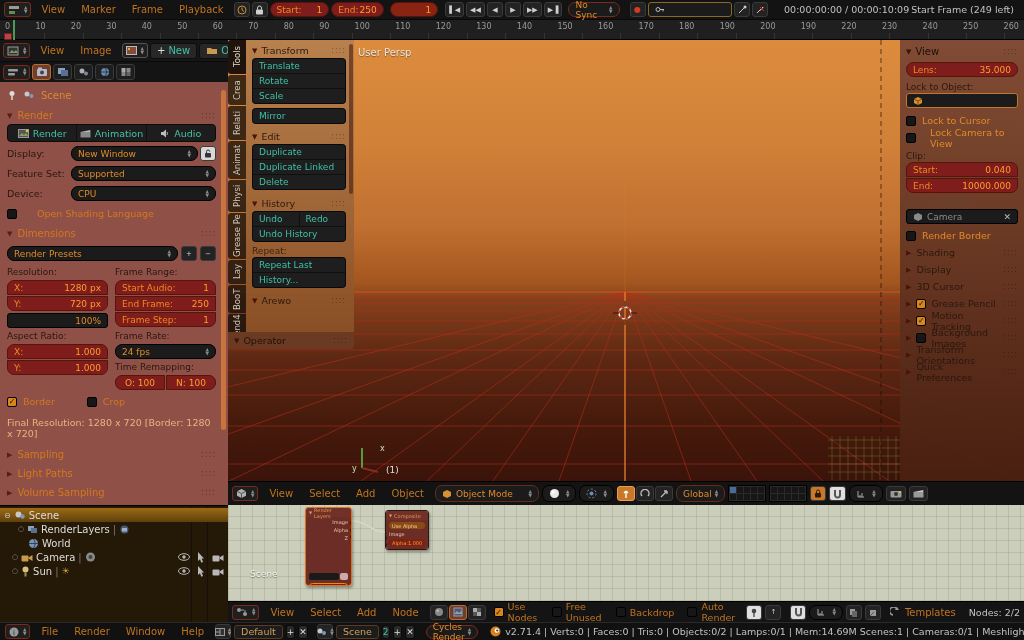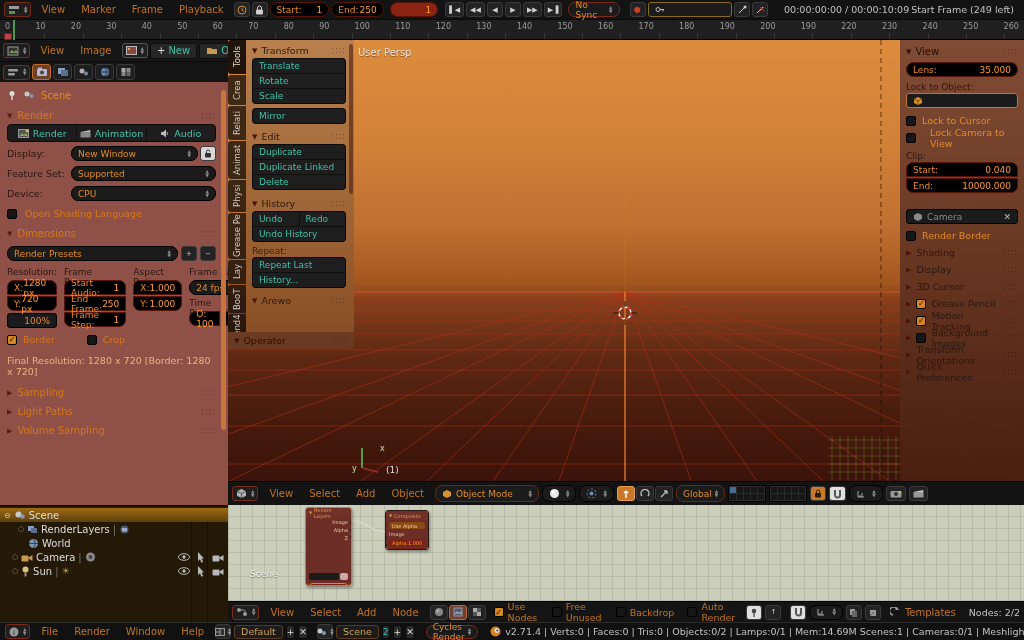--- a/index.html
+++ b/index.html
@@ -4,21 +4,21 @@
 <style>
   *{margin:0;padding:0;box-sizing:border-box;font-family:"DejaVu Sans",sans-serif;-webkit-user-select:none}
   html,body{width:1024px;height:640px;overflow:hidden;background:#101010}
   .abs{position:absolute}
   .row{display:flex;align-items:center}
   .menu{color:#c1731f;font-size:10px;padding:0 8px;white-space:nowrap;cursor:default}
   .updn{display:flex;flex-direction:column;line-height:4px;font-size:4.5px;color:#8a8a8a;margin-left:auto;padding-left:3px}
   .tri{font-size:7px}
   .dots{color:rgba(0,0,0,.35);font-size:8px;letter-spacing:1px;margin-left:auto}
   
-  .pill{background:#000000;border:1px solid #571408;color:#ff9c2d;font-size:9px;display:flex;align-items:center;padding:0 6px;height:15px}
+  .pill{background:#7f1d1d;border:1px solid #571408;color:#ff9c2d;font-size:9px;display:flex;align-items:center;padding:0 6px;height:15px}
   .pill .lab{margin-right:auto;color:#f08a1e}
   .dd{background:#1b1b1b;border:1px solid #000;border-radius:7px;color:#e08a28;font-size:9px;display:flex;align-items:center;padding:0 6px;height:15px}
   .chk{width:10px;height:10px;background:#171717;border:1px solid #000;border-radius:2px;flex:none;display:flex;align-items:center;justify-content:center;font-size:8px;color:#1a1000}
   .chk.on,.flag-on{background:#d8861e;color:#201000}
   .flag-off{background:#171717}
   .ico{flex:none;display:inline-flex;align-items:center;justify-content:center}
   svg{display:block}
   
   #tl-header{left:0;top:0;width:1024px;height:20px;background:#131313;border-bottom:1px solid #090909;display:flex;align-items:center;padding:0 4px;gap:2px}
   .edbtn{height:15px;border:1px solid #7a2a18;border-radius:3px;background:#1f1f1f;display:flex;align-items:center;padding:0 3px;gap:1px}
@@ -414,42 +414,42 @@
     <div class="fieldrow">
       <span class="flab">Device:</span>
       <div class="dd" style="flex:1">
         <span>CPU</span>
         <span class="updn">
             <span>▲</span>
             <span>▼</span>
           </span>
       </div>
     </div>
-    <div class="fieldrow" style="gap:8px">
+    <div class="fieldrow" style="gap:20px">
       <span class="chk"></span>
       <span style="color:#d4781f;font-size:9.5px">Open Shading Language</span>
     </div>
 
     <div class="phdr">
       <span class="tri">▼</span>
       <span>Dimensions</span>
       <span class="dots">::::</span>
     </div>
     <div class="fieldrow" style="gap:3px">
       <div class="dd" style="flex:1">
         <span>Render Presets</span>
         <span class="updn">
             <span>▲</span>
             <span>▼</span>
           </span>
       </div>
       <div class="tlbtn">+</div>
       <div class="tlbtn">−</div>
     </div>
-    <div style="display:grid;grid-template-columns:1fr 1fr 1fr 1fr;gap:0 7px;margin-top:2px">
+    <div style="display:grid;grid-template-columns:1fr 1fr;gap:0 7px;margin-top:2px">
       <div>
         <div class="collab">Resolution:</div>
         <div class="grp">
           <div class="pill">
               <span class="lab">X:</span>
               <span>1280 px</span>
             </div>
           <div class="pill">
               <span class="lab">Y:</span>
               <span>720 px</span>

